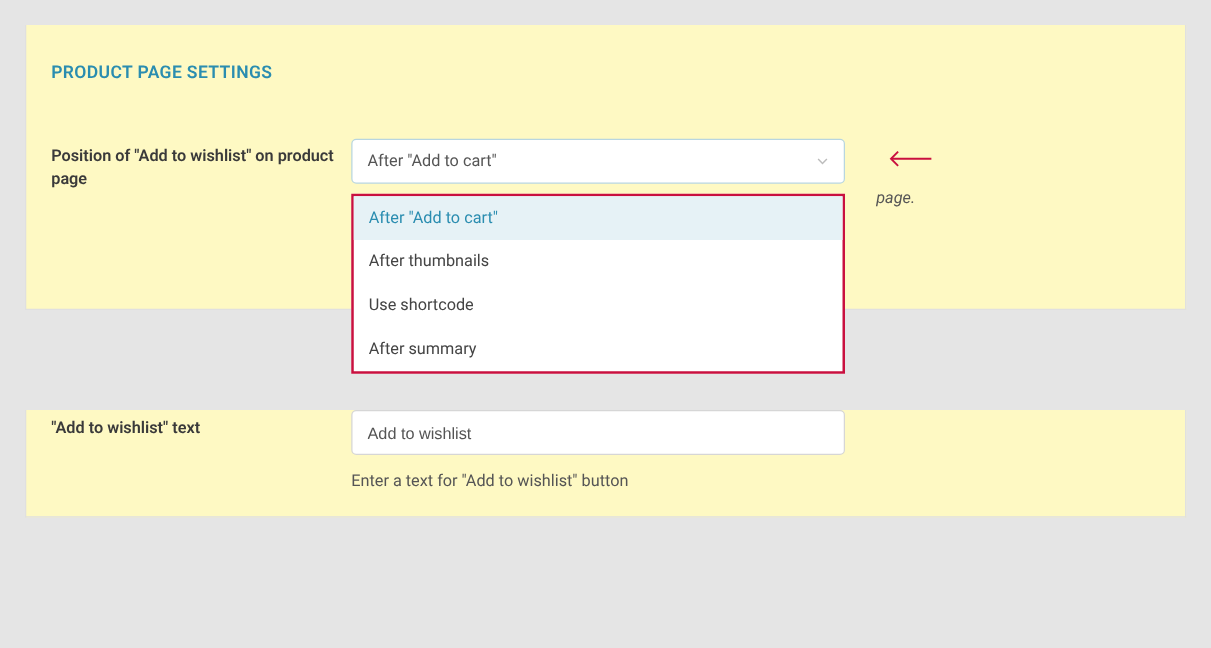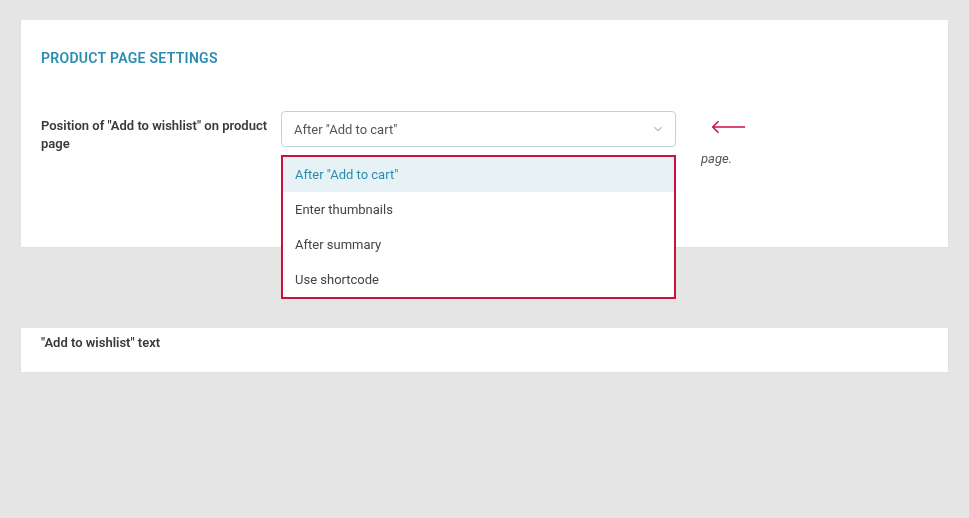--- a/index.html
+++ b/index.html
@@ -5,21 +5,21 @@
     * { box-sizing: border-box; margin: 0; padding: 0; }
     html,body{
       width:969px;height:518px;
       font-family:-apple-system,BlinkMacSystemFont,"Segoe UI",Roboto,Arial,sans-serif;
       background:#e5e5e5;
       color:#333;
       font-size:13px;
       overflow:hidden;
     }
     .panel{
-      background:#ffffff;
+      background:#fef9c3;
       margin:0 20px;
       padding:0 0 20px 0;
       border:1px solid #e0e0e0;
       border-top:none;
     }
     .panel.first{
       margin-top:20px;
       height:228px;
       position:relative;
     }
@@ -134,36 +134,40 @@
         <span>After "Add to cart"</span>
         <span class="select-arrow">
           <svg viewBox="0 0 24 24" width="14" height="14" fill="none" stroke="currentColor" stroke-width="2">
               <polyline points="6 9 12 15 18 9"></polyline>
             </svg>
         </span>
       </div>
 
       <div class="dropdown">
         <div class="dropdown-item selected">After "Add to cart"</div>
-        <div class="dropdown-item">Enter thumbnails</div>
+        <div class="dropdown-item">After thumbnails</div>
+        <div class="dropdown-item">Use shortcode</div>
         <div class="dropdown-item">After summary</div>
-        <div class="dropdown-item">Use shortcode</div>
       </div>
     </div>
 
     <span class="pointer-arrow">
       <svg viewBox="0 0 40 20" width="38" height="20" fill="none" stroke="currentColor" stroke-width="1.6">
         <line x1="38" y1="10" x2="4" y2="10"></line>
         <polyline points="10 4 4 10 10 16"></polyline>
       </svg>
     </span>
     <div class="help-txt">page.</div>
   </div>
 </div>
 
 <div class="gap"></div>
 
 <div class="panel second">
 
   <div class="row">
     <div class="label-col">"Add to wishlist" text</div>
+    <div class="field-col">
+      <input class="text-input" type="text" value="Add to wishlist" style="">
+      <div class="hint">Enter a text for "Add to wishlist" button</div>
+    </div>
   </div>
 </div>
 
 </body></html>

